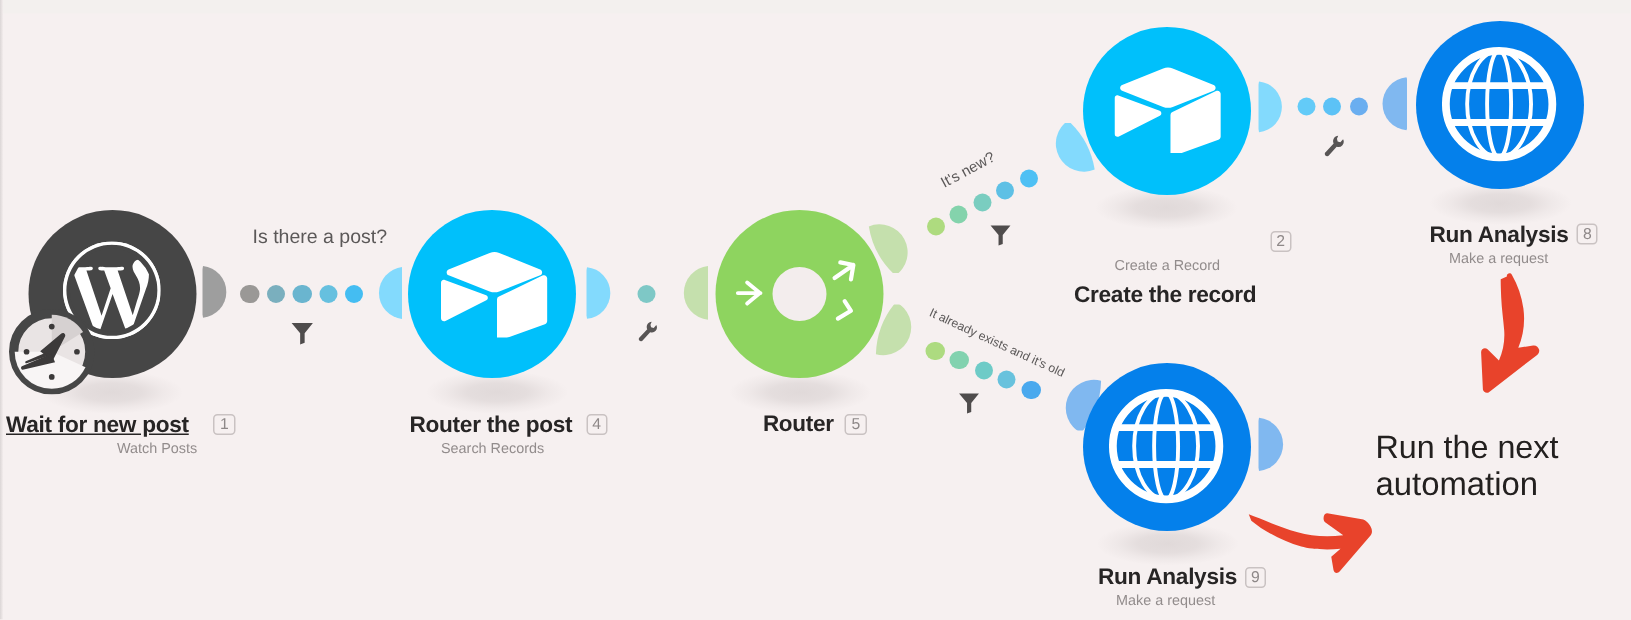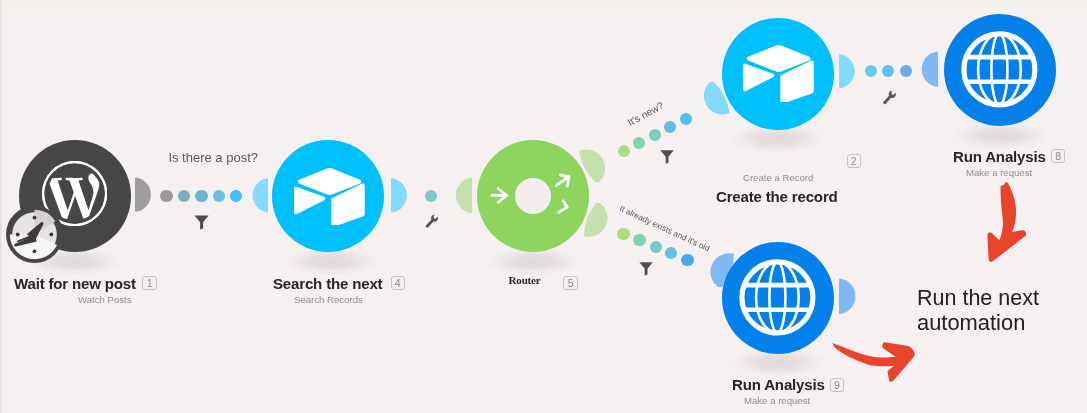--- a/index.html
+++ b/index.html
@@ -54,21 +54,21 @@
       <path d="M3.8 28.5a24.7 24.7 0 0 0 24.7 24.7c9.9 0 18.5-5.8 22.5-14.3L28.5 28.5z" fill="#f8f5f5"></path>
       <circle cx="28.5" cy="11.7" r="1.9" fill="#3c3a3a"></circle>
       <circle cx="45.3" cy="28.5" r="1.9" fill="#3c3a3a"></circle>
       <circle cx="28.5" cy="45.3" r="1.9" fill="#3c3a3a"></circle>
       <circle cx="11.7" cy="28.5" r="1.9" fill="#3c3a3a"></circle>
       <path d="M34.9 16.4c1.4-1.2 3.4.7 2.3 2.2L29 34.6l-8.2-6.4z" fill="#3c3a3a"></path>
       <path d="M9.9 40.4c-1.5.6-2.6-1.4-1.3-2.3l19.6-8.3 2.5 5.7z" fill="#3c3a3a"></path>
       <path d="M11.8 36.2c-.9.3-1.4-.9-.6-1.4l12.8-5.4 1 2.3z" fill="#3c3a3a"></path>
       <path d="M28.5 34.5 29 31l-6-2.7z" fill="#3c3a3a"></path>
     </svg>
-    <div class="lbl" style="left:14px;top:274.5px;font-size:15.1px;">Wait for new post</div>
+    <div class="lbl" style="left:4px;top:274.5px;font-size:15.1px;text-decoration:underline;">Wait for new post</div>
     <div class="badge" style="left:142.4px;top:276px;width:14.4px;height:14px;font-size:10.5px;">1</div>
     <div class="sub" style="left:44px;top:294px;font-size:9.6px;margin-left:34px;">Watch Posts</div>
   </div>
 
   <div class="mod">
     <svg class="icosvg" style="left:135.1px;top:176.4px;" width="18.5" height="38.1" viewBox="0 0 20 39">
       <path d="M0.4 0.4A18.7 18.7 0 0 1 0.4 37.6A56 56 0 0 1 0.4 0.4Z" fill="#9e9e9e"></path>
     </svg>
     <div class="dot" style="left:160.3px;top:189.6px;width:12.3px;height:12.3px;background:#9a9896;"></div>
     <div class="dot" style="left:178.1px;top:189.6px;width:12.3px;height:12.3px;background:#7aafbe;"></div>
@@ -85,21 +85,21 @@
   </div>
 
   <div class="mod">
     <div class="shadow" style="left:284px;top:247px;width:95px;height:29px;"></div>
     <div class="disc" style="left:272px;top:140px;width:112px;height:112px;background:#00c0fb;"></div>
     <svg class="icosvg" style="left:293.6px;top:166.2px;" width="72" height="59" viewBox="0 0 71 58">
       <path fill="#ffffff" d="M32 2.5 5 13.4c-1.7.7-1.7 3.1 0 3.8L32 27.8c2 .8 4.3.8 6.3 0l26.9-10.6c1.7-.7 1.7-3.1 0-3.8L38.3 2.5a8.4 8.4 0 0 0-6.3 0z"></path>
       <path fill="#ffffff" d="M2.5 20.3C1.2 19.8 0 20.8 0 22.2v23.2c0 1.5 1.6 2.5 2.9 1.8l26.9-13.6c1.4-.7 1.3-2.7-.1-3.3z"></path>
       <path fill="#ffffff" d="M38.1 31.2a2 2 0 0 0-1.3 1.9v24.8c0 1.5 1.6 2.5 2.9 1.8l28.6-10.3c.9-.3 1.5-1.2 1.5-2.2V19.2c0-1.6-1.7-2.6-3.1-1.8z"></path>
     </svg>
-    <div class="lbl" style="left:273px;top:274.5px;font-size:15.1px;">Search the next</div>
+    <div class="lbl" style="left:273px;top:274.5px;font-size:15.1px;">Router the post</div>
     <div class="badge" style="left:390.5px;top:276px;width:14.4px;height:14px;font-size:10.5px;">4</div>
     <div class="sub" style="left:294px;top:294px;font-size:9.6px;">Search Records</div>
   </div>
 
   <div class="mod">
     <svg class="icosvg" style="left:390.5px;top:177.2px;" width="18.5" height="37.6" viewBox="0 0 20 39">
       <path d="M0.4 0.4A18.7 18.7 0 0 1 0.4 37.6A56 56 0 0 1 0.4 0.4Z" fill="#83dafd"></path>
     </svg>
     <div class="dot" style="left:425px;top:190px;width:12px;height:12px;background:#7ec8c6;"></div>
     <svg class="icosvg" style="left:452.5px;top:177.2px;" width="19.6" height="37.6" viewBox="0 0 20 39">
@@ -112,21 +112,21 @@
 
   <div class="mod">
     <div class="shadow" style="left:485.5px;top:247px;width:95px;height:29px;"></div>
     <div class="disc" style="left:477px;top:140px;width:112px;height:112px;background:#8ed45f;"></div>
     <div class="disc" style="left:515px;top:178px;width:36px;height:36px;background:#f3eded;"></div>
     <svg class="icosvg" style="left:489px;top:168px;" width="88" height="56" viewBox="0 0 88 56">
       <path d="M2.9 27.4h15.1M9.1 20.4l8.5 7-8.5 7" fill="none" stroke="#ffffff" stroke-width="2.6" stroke-linecap="round" stroke-linejoin="round"></path>
       <path d="M67.4 17.3 79.9 8.7M71.2 6.9l8.7 1.8-1.6 9.6" fill="none" stroke="#ffffff" stroke-width="2.8" stroke-linecap="round" stroke-linejoin="round"></path>
       <path d="M74.1 32.8l4.2 6.4-8.7 5.2" fill="none" stroke="#ffffff" stroke-width="2.8" stroke-linecap="round" stroke-linejoin="round"></path>
     </svg>
-    <div class="lbl" style="left:508.6px;top:273.8px;font-size:11px;font-family:Liberation Serif, serif;">Router</div>
+    <div class="lbl" style="left:508.6px;top:273.8px;font-size:15px;">Router</div>
     <div class="badge" style="left:563.4px;top:276px;width:14.4px;height:14px;font-size:10.5px;">5</div>
   </div>
 
   <div class="mod">
     <svg class="icosvg" style="left:576.8px;top:144.3px;width:38px;height:38px;" viewBox="0 0 38 38">
       <g transform="rotate(-28.5 19 19)">
         <path d="M10 .4A18.7 18.7 0 0 1 10 37.6A56 56 0 0 1 10 .4Z" fill="#c5e0ad"></path>
       </g>
     </svg>
     <div class="dot" style="left:618.4px;top:144.5px;width:12.1px;height:12.1px;background:#aedb7f;"></div>

